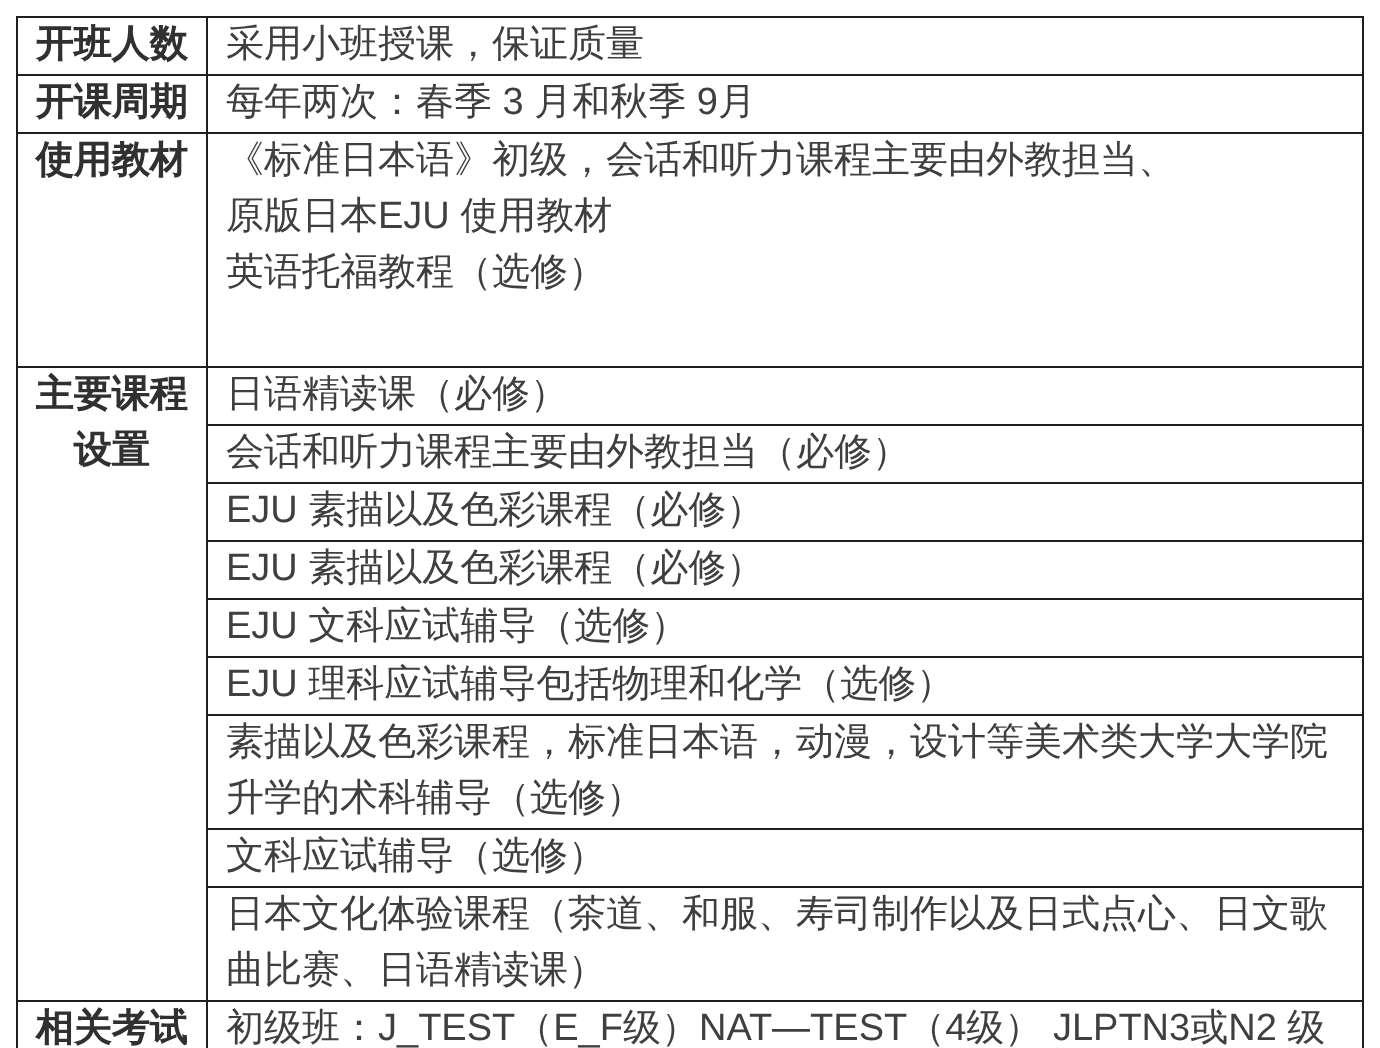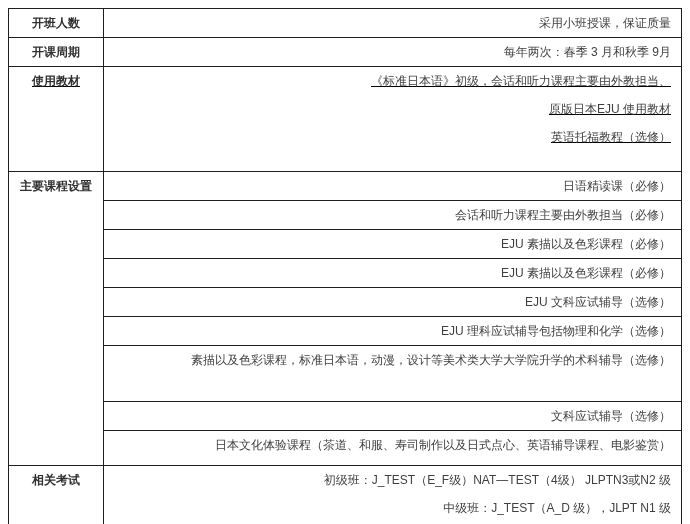--- a/index.html
+++ b/index.html
@@ -15,42 +15,41 @@
   .wrap {
     padding: 8px 8px 0 8px;
   }
   table.course-table {
     border-collapse: collapse;
     table-layout: fixed;
     width: 674px;
   }
   td {
     border: 1px solid #1e1e1e;
-    font-size: 12px;
+    font-size: 19px;
     color: #3f3f3f;
     line-height: 28px;
     vertical-align: top;
     padding: 0;
     overflow: hidden;
     word-break: break-all;
   }
   td.label {
     width: 94px;
     font-weight: bold;
     text-align: center;
     color: #303030;
   }
   td.content {
     padding-left: 9px;
     padding-right: 10px;
-    text-align: right;
   }
   tr.r1  { height: 22px; }
   tr.r2  { height: 26px; }
-  tr.r3  { height: 105px; text-decoration: underline; }
+  tr.r3  { height: 117px; }
   tr.sub { height: 28px; }
   tr.sub-tall { height: 56px; }
   tr.sub-last { height: 35px; }
   tr.r5  { height: 63px; }
   .line { line-height: 28px; }
 </style>
 </head>
 <body>
 
 <div class="wrap">
@@ -95,21 +94,21 @@
     <tr class="sub">
       <td class="content">EJU 理科应试辅导包括物理和化学（选修）</td>
     </tr>
     <tr class="sub-tall">
       <td class="content">素描以及色彩课程，标准日本语，动漫，设计等美术类大学大学院升学的术科辅导（选修）</td>
     </tr>
     <tr class="sub">
       <td class="content">文科应试辅导（选修）</td>
     </tr>
     <tr class="sub-last">
-      <td class="content">日本文化体验课程（茶道、和服、寿司制作以及日式点心、英语辅导课程、电影鉴赏）</td>
+      <td class="content">日本文化体验课程（茶道、和服、寿司制作以及日式点心、日文歌曲比赛、日语精读课）</td>
     </tr>
 
     <tr class="r5">
       <td class="label">相关考试</td>
       <td class="content">
         <div class="line">初级班：J_TEST（E_F级）NAT—TEST（4级） JLPTN3或N2 级</div>
         <div class="line">中级班：J_TEST（A_D 级），JLPT N1 级</div>
       </td>
     </tr>
   </tbody>

